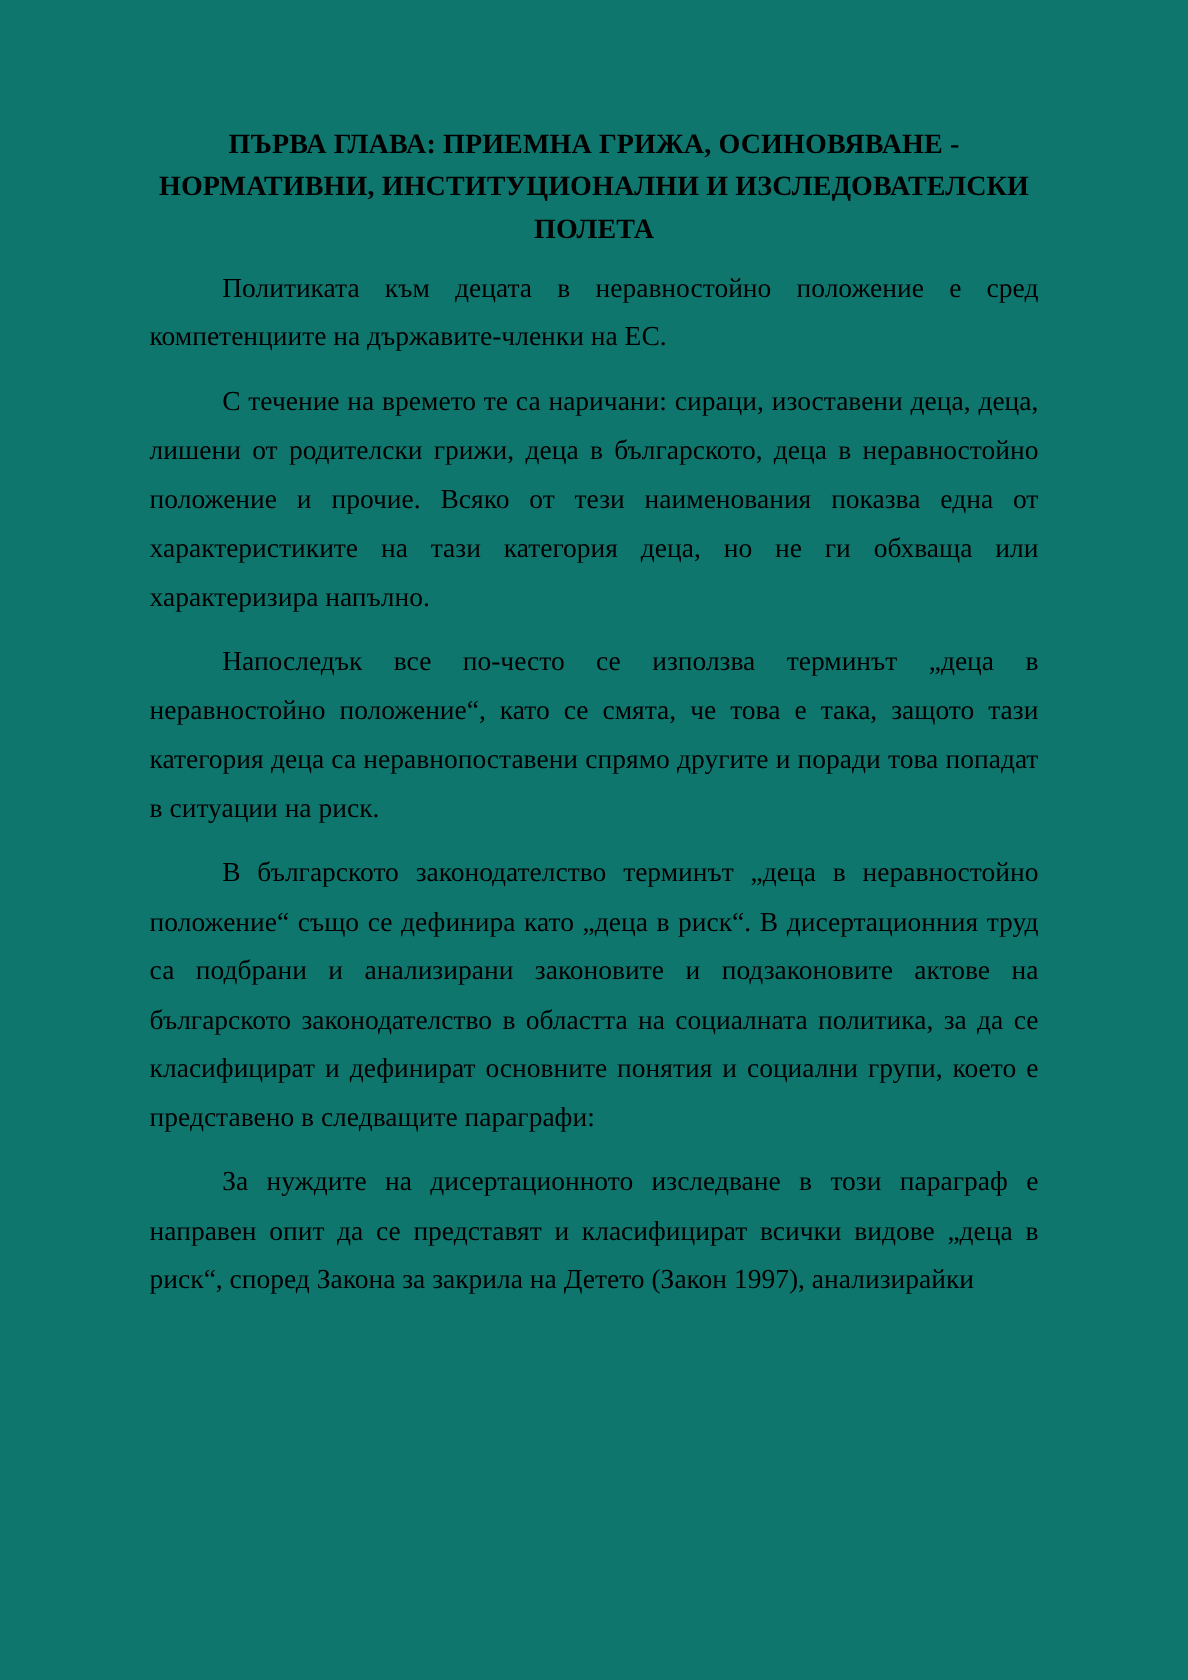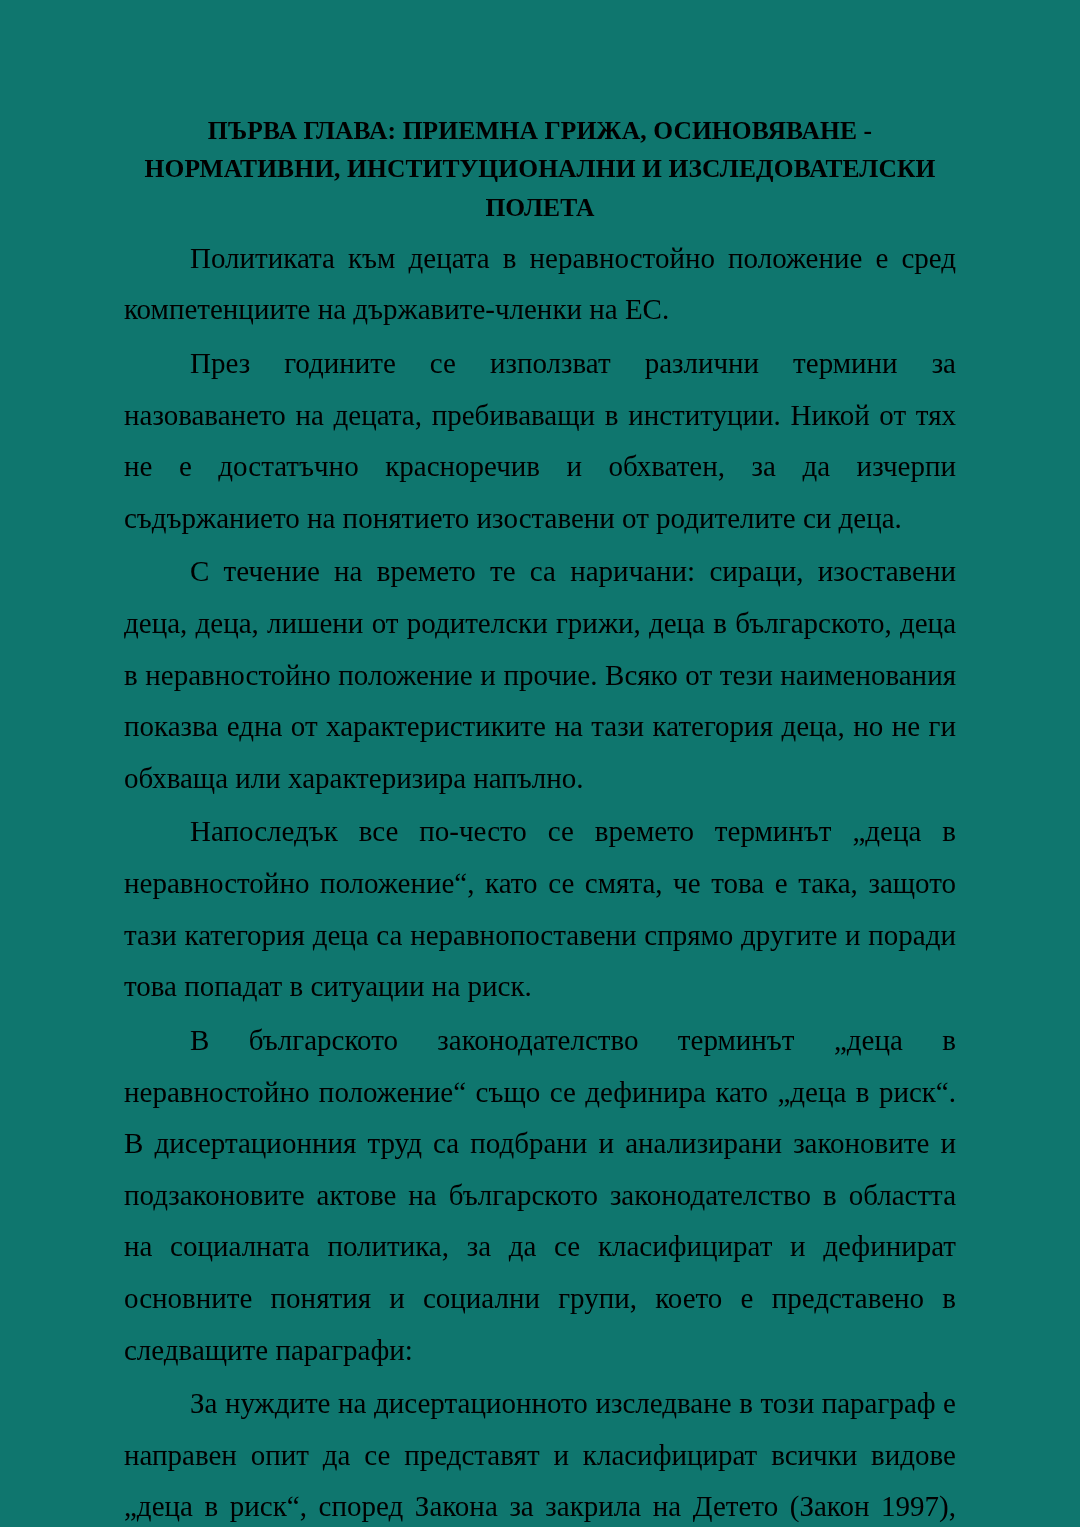--- a/index.html
+++ b/index.html
@@ -22,25 +22,25 @@
   }
   .doc-title {
     font-size: 25.5px;
     font-weight: bold;
     text-align: center;
     line-height: 1.5;
     margin: 0 0 6px 0;
     letter-spacing: 0.1px;
   }
   p.body-par {
-    font-size: 29px;
+    font-size: 25px;
     line-height: 1.78;
     text-align: justify;
     text-justify: inter-word;
-    margin: 2px;
+    margin: 14px;
     text-indent: 66px;
     hyphens: none;
   }
   p.body-par + p.body-par {
     margin-top: 0px;
   }
   .italic {
   }
   .bold {
     font-weight: bold;
@@ -49,24 +49,23 @@
 </style>
 </head>
 <body>
 
 <div class="page">
 
   <h1 class="doc-title">ПЪРВА ГЛАВА: ПРИЕМНА ГРИЖА, ОСИНОВЯВАНЕ - НОРМАТИВНИ, ИНСТИТУЦИОНАЛНИ И ИЗСЛЕДОВАТЕЛСКИ ПОЛЕТА</h1>
 
   <p class="body-par">Политиката към децата в неравностойно положение е сред компетенциите на държавите-членки на ЕС.</p>
 
-  <p class="body-par">През годините се използват различни термини за назоваването на децата, пребиваващи в институции. Никой от тях не е достатъчно красноречив и обхватен, за да изчерпи съдържанието на понятието изоставени от родителите си деца.</p>
 
   <p class="body-par">С течение на времето те са наричани: сираци, изоставени деца, деца, лишени от родителски грижи, деца в българското, деца в неравностойно положение и прочие. Всяко от тези наименования показва една от характеристиките на тази категория деца, но не ги обхваща или характеризира напълно.</p>
 
-  <p class="body-par">Напоследък все по-често се времето терминът „деца в неравностойно положение“, като се смята, че това е така, защото тази категория деца са неравнопоставени спрямо другите и поради това попадат в ситуации на риск.</p>
+  <p class="body-par">Напоследък все по-често се използва терминът „деца в неравностойно положение“, като се смята, че това е така, защото тази категория деца са неравнопоставени спрямо другите и поради това попадат в ситуации на риск.</p>
 
   <p class="body-par"><span>В българското законодателство терминът „деца в неравностойно положение“ също се дефинира като „деца в риск“. </span><span class="italic">В дисертационния труд са подбрани и анализирани законовите и подзаконовите актове на българското законодателство в областта на социалната политика, за да се класифицират и дефинират основните понятия и социални групи, което е представено в следващите параграфи:</span></p>
 
 
   <p class="body-par">За нуждите на дисертационното изследване в този параграф е направен опит да се представят и класифицират всички видове „деца в риск“, според Закона за закрила на Детето (Закон 1997), анализирайки</p>
 
 </div>
 
 </body></html>

